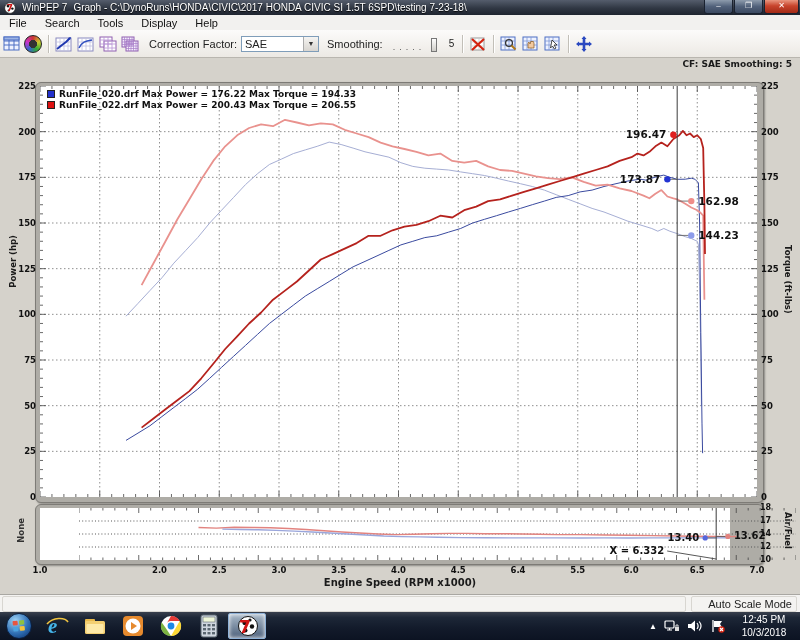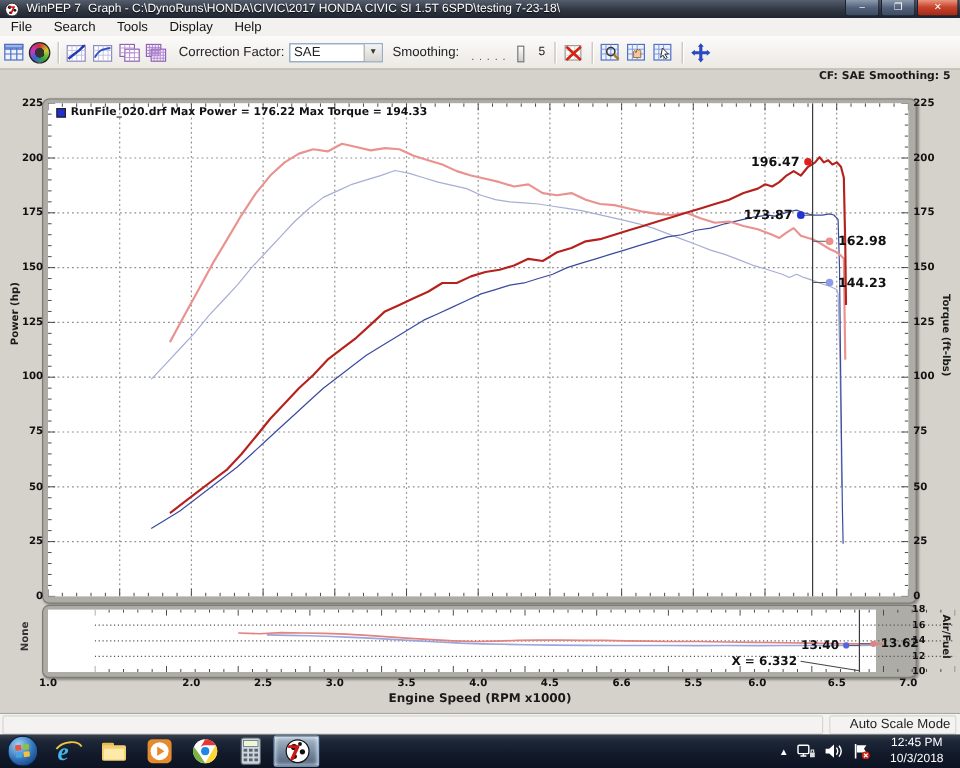--- a/index.html
+++ b/index.html
@@ -592,20 +592,24 @@
         <text x="585.174" y="46" text-anchor="end" font-size="10" font-weight="bold" font-family="DejaVu Sans" fill="#111">X = 6.332</text>
         <line x1="588.174" y1="43" x2="637.174" y2="51" stroke="#444" stroke-width="0.9"></line>
       </svg>
   </div>
 
   <div class="legend" id="legend">
       <div class="legrow">
         <span class="legsw" style="background: rgb(35, 49, 204);"></span>
         <span class="legtx">RunFile_020.drf Max Power = 176.22  Max Torque = 194.33</span>
       </div>
+      <div class="legrow">
+        <span class="legsw" style="background: rgb(221, 17, 17);"></span>
+        <span class="legtx">RunFile_022.drf Max Power = 200.43  Max Torque = 206.55</span>
+      </div>
     </div>
 
   <div class="abs chip ylab vlab-up" style="left:8px;top:235px;">Power (hp)</div>
   <div class="abs chip ylab vlab-dn" style="left:783px;top:245px;">Torque (ft-lbs)</div>
   <div class="abs chip ylab vlab-up" style="left:16px;top:518px;color:#333;">None</div>
   <div class="abs chip ylab vlab-dn" style="left:783px;top:512px;">Air/Fuel</div>
   <div class="abs chip" style="left:0;top:577px;width:800px;text-align:center;font-size:10px;">Engine Speed (RPM x1000)</div>
   <div id="ticks">
       <span class="ticklab" style="left: 12px; top: 492px; width: 24px; text-align: right;">0</span>
       <span class="ticklab" style="left: 761px; top: 492px; width: 24px;">0</span>
@@ -628,27 +632,27 @@
       <span class="ticklab" style="left: 12px; top: 81px; width: 24px; text-align: right;">225</span>
       <span class="ticklab" style="left: 761px; top: 81px; width: 24px;">225</span>
       <span class="ticklab" style="left: 26px; top: 565px; width: 28px; text-align: center;">1.0</span>
       <span class="ticklab" style="left: 85.75px; top: 565px; width: 28px; text-align: center; margin-top: 44px;">1.5</span>
       <span class="ticklab" style="left: 145.5px; top: 565px; width: 28px; text-align: center;">2.0</span>
       <span class="ticklab" style="left: 205.25px; top: 565px; width: 28px; text-align: center;">2.5</span>
       <span class="ticklab" style="left: 265px; top: 565px; width: 28px; text-align: center;">3.0</span>
       <span class="ticklab" style="left: 324.75px; top: 565px; width: 28px; text-align: center;">3.5</span>
       <span class="ticklab" style="left: 384.5px; top: 565px; width: 28px; text-align: center;">4.0</span>
       <span class="ticklab" style="left: 444.25px; top: 565px; width: 28px; text-align: center;">4.5</span>
-      <span class="ticklab" style="left: 504px; top: 565px; width: 28px; text-align: center;">6.6</span>
+      <span class="ticklab" style="left: 504px; top: 565px; width: 28px; text-align: center;">6.4</span>
       <span class="ticklab" style="left: 563.75px; top: 565px; width: 28px; text-align: center;">5.5</span>
       <span class="ticklab" style="left: 623.5px; top: 565px; width: 28px; text-align: left;">6.0</span>
       <span class="ticklab" style="left: 683.25px; top: 565px; width: 28px; text-align: center;">6.5</span>
       <span class="ticklab" style="left: 743px; top: 565px; width: 28px; text-align: center;">7.0</span>
       <span class="ticklab" style="left: 760px; top: 503px; width: 20px; font-size: 8px;">18</span>
-      <span class="ticklab" style="left: 760px; top: 516px; width: 20px; font-size: 8px;">16</span>
+      <span class="ticklab" style="left: 760px; top: 516px; width: 20px; font-size: 8px;">17</span>
       <span class="ticklab" style="left: 760px; top: 529px; width: 20px; font-size: 8px;">14</span>
       <span class="ticklab" style="left: 760px; top: 542px; width: 20px; font-size: 8px;">12</span>
       <span class="ticklab" style="left: 760px; top: 555px; width: 20px; font-size: 8px;">10</span>
     </div>
 
   <div class="statusbar">
     <div class="status-left"></div>
     <div class="status-right">Auto Scale Mode</div>
   </div>
 

